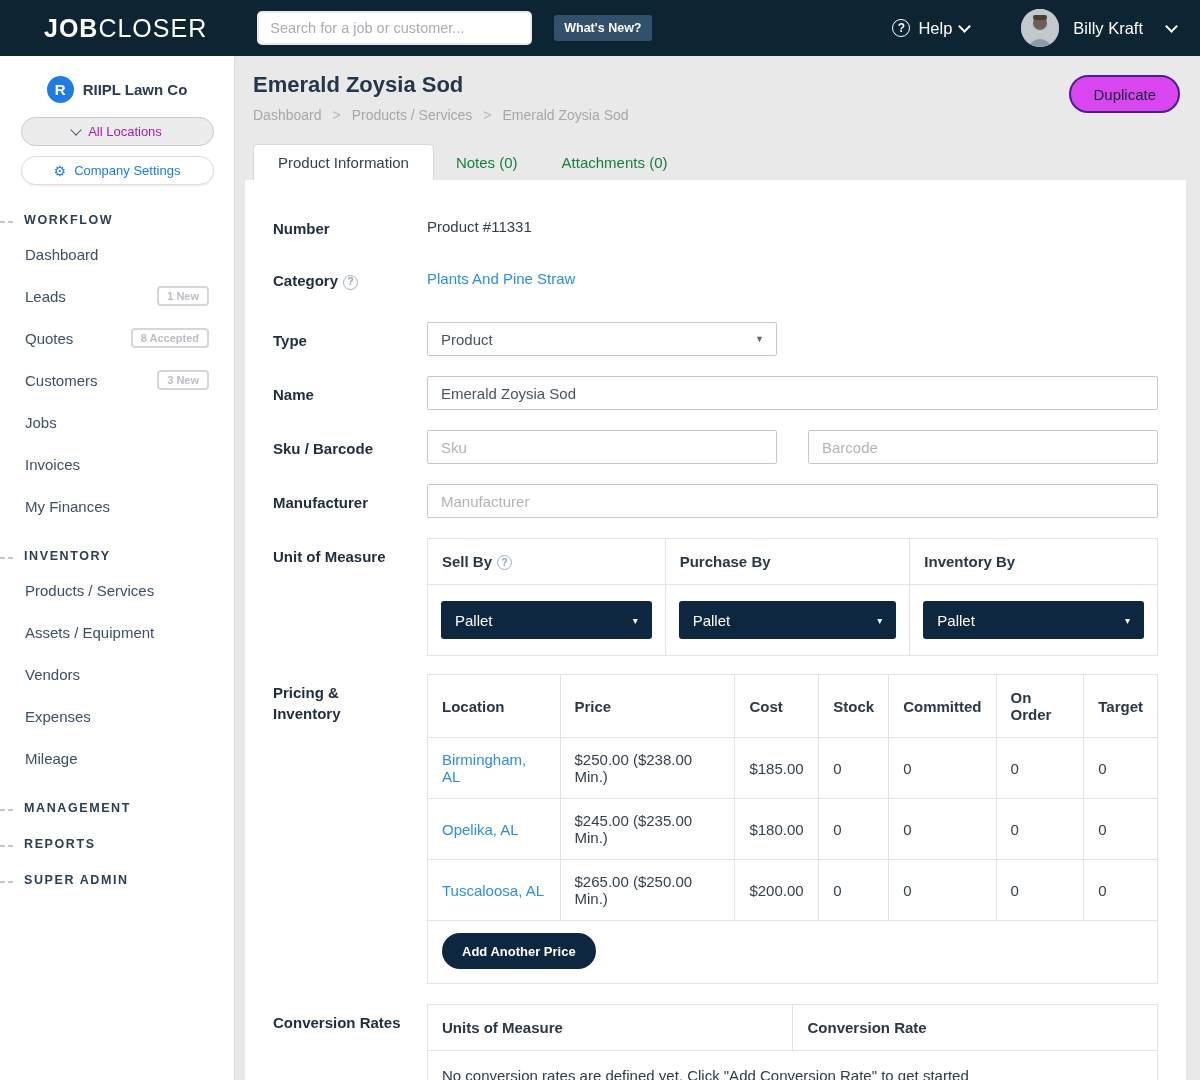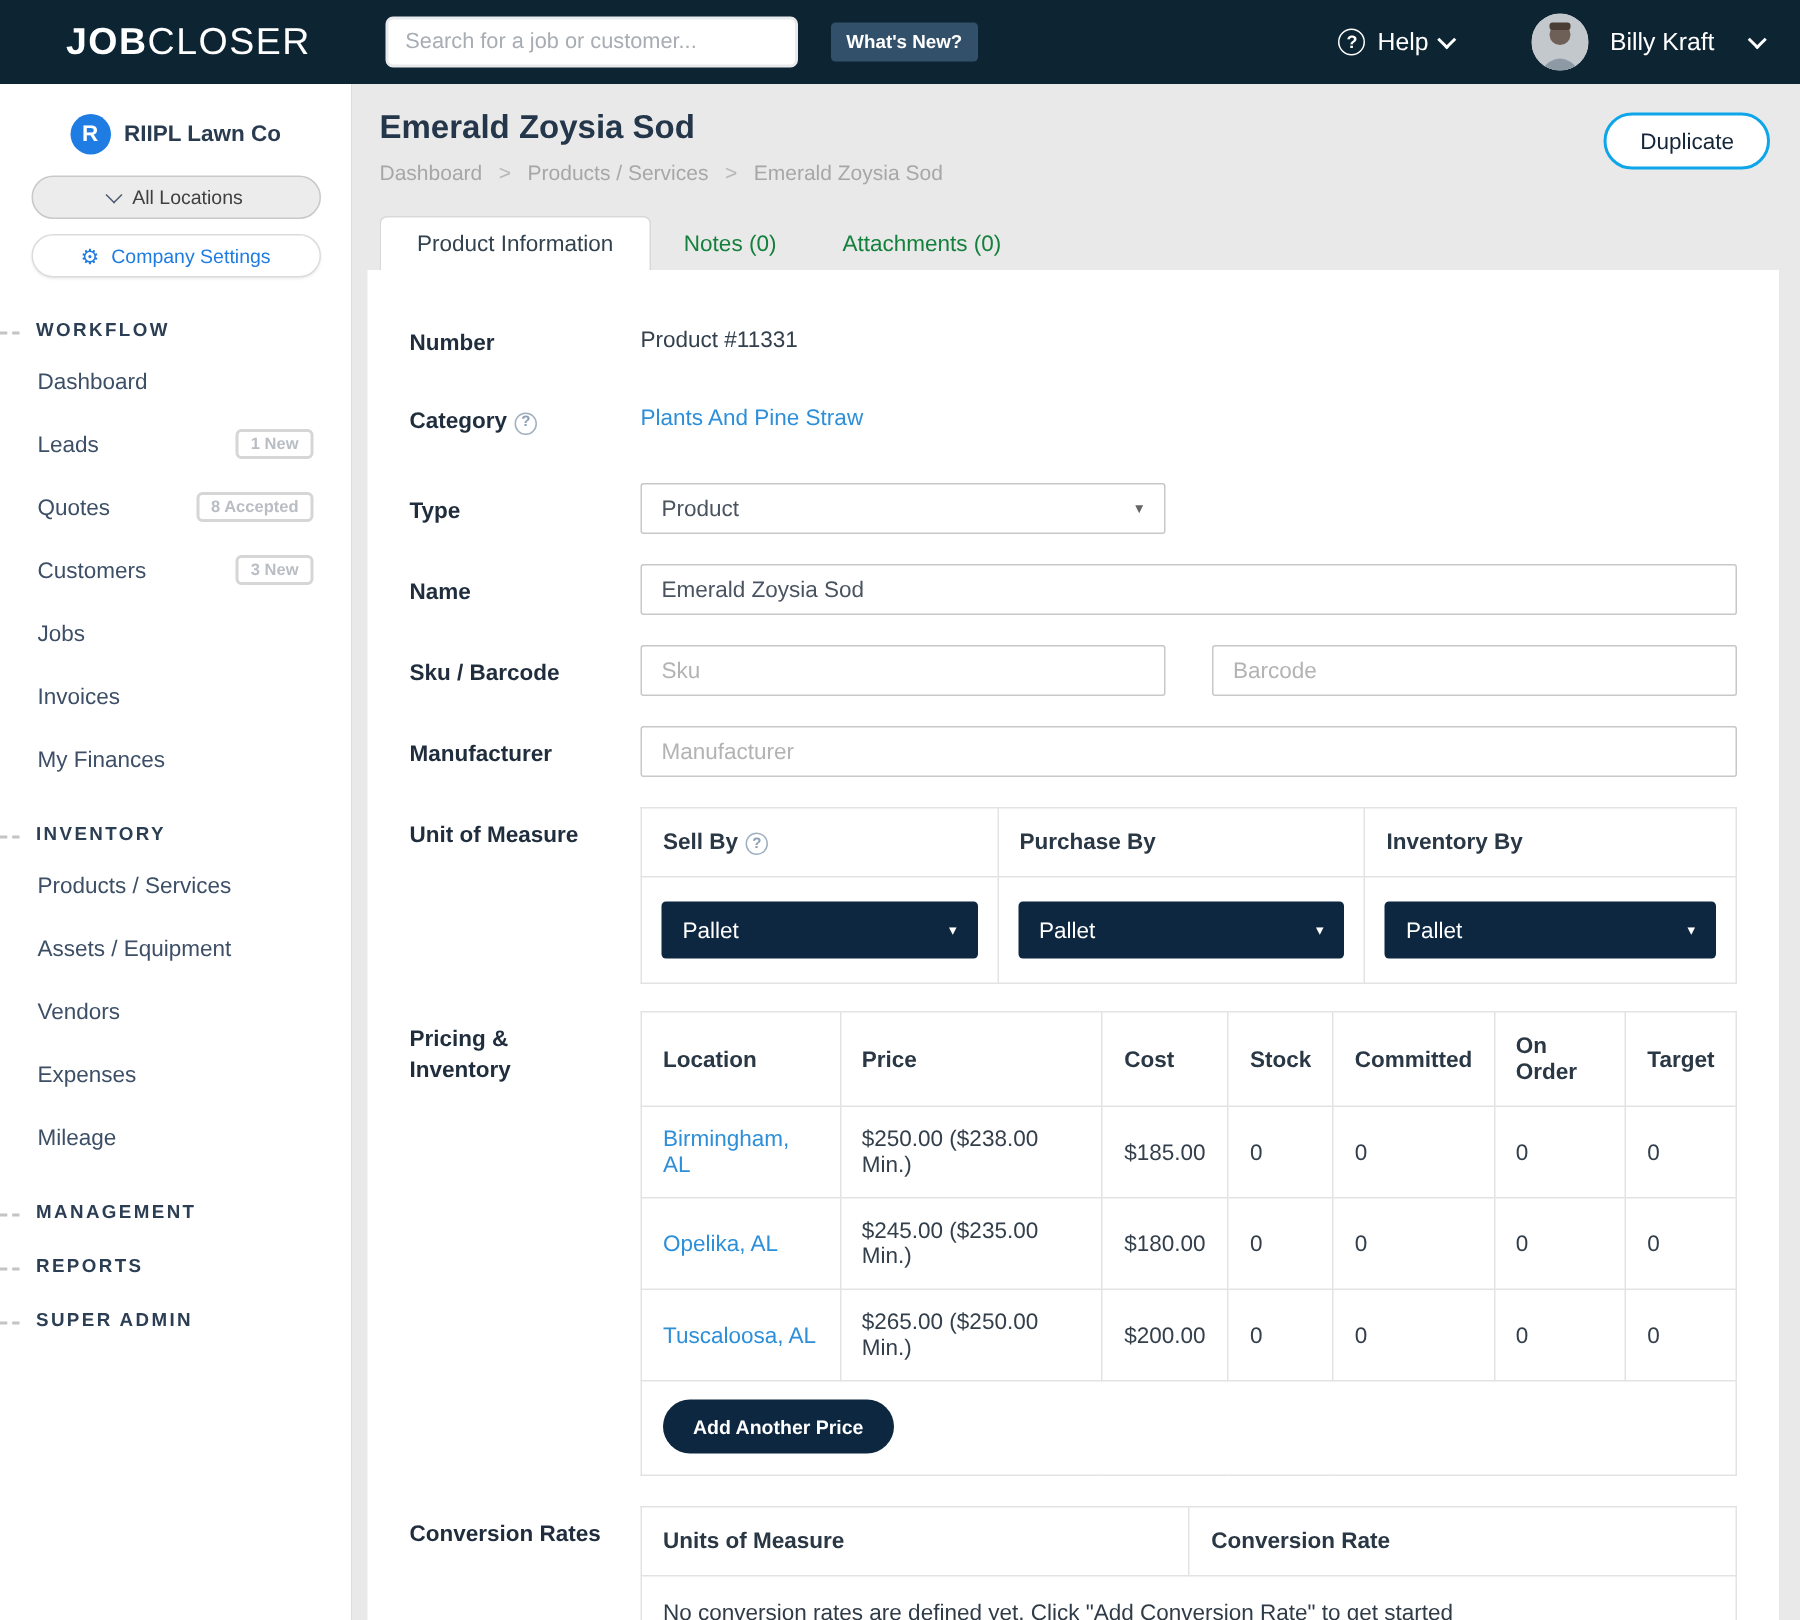--- a/index.html
+++ b/index.html
@@ -28,21 +28,21 @@
 
   
   .sidebar { position:absolute; top:56px; left:0; width:235px; height:1024px; background:#fff;
     border-right:1px solid #ddd; }
   .company-row { display:flex; align-items:center; justify-content:center; gap:9px; padding-top:20px; }
   .company-logo { width:27px; height:27px; border-radius:50%; background:#1f7ce2; color:#fff; font-weight:800;
     font-size:15px; display:flex; align-items:center; justify-content:center; }
   .company-name { font-size:15px; font-weight:700; color:#2a3b50; }
   .pill { display:flex; align-items:center; justify-content:center; gap:8px; width:193px; height:29px;
     margin:14px auto 0; border-radius:15px; font-size:13px; cursor:pointer; }
-  .pill.locations { background:#ececec; border:1px solid #c9c9c9; color:#404040; }
+  .pill.locations { background:#ececec; border:1px solid #c9c9c9; color:#a21caf; }
   .pill.settings { background:#fff; border:1px solid #dcdcdc; color:#1f7ce2; margin-top:10px;
     box-shadow:0 1px 2px rgba(0,0,0,0.08); }
   .pill .chev-dn { width:8px; height:8px; border-right:1.5px solid #4a5a6e; border-bottom:1.5px solid #4a5a6e;
     transform:rotate(45deg); margin-top:-4px; }
   .gear { font-size:14px; line-height:1; }
   .side-nav { margin-top:28px; position:relative; }
   .nav-section-header { position:relative; padding-left:24px; font-size:12.5px; font-weight:700;
     letter-spacing:1.6px; color:#2c3e53; margin:22px 0 6px; }
   .nav-section-header::before { content:""; position:absolute; left:0; top:8px; width:13px;
     border-top:2px dashed #c4c4c4; }
@@ -51,21 +51,21 @@
   .nav-badge { border:2px solid #d6d6d6; border-radius:4px; color:#b9bec4; font-size:11px; font-weight:700;
     padding:2px 8px; white-space:nowrap; }
 
   
   .main { margin-left:235px; height:1024px; padding:0 14px 0 10px; overflow:hidden; }
   .page-head { position:relative; padding:16px 8px 0; }
   .page-title { font-size:22px; font-weight:700; color:#243649; margin-bottom:9px; }
   .breadcrumb { font-size:14px; color:#a7a7a7; display:flex; gap:11px; align-items:center; }
   .breadcrumb .sep { color:#b8b8b8; }
   .duplicate-btn { position:absolute; right:6px; top:19px; height:38px; min-width:107px; padding:0 22px;
-    border-radius:19px; border:2px solid #0ea5e9; background:#ffffff; color:#142638; font-size:15px;
+    border-radius:19px; border:2px solid #4c1d95; background:#d946ef; color:#142638; font-size:15px;
     font-family:"Liberation Sans",sans-serif; cursor:pointer; }
   .tabs { display:flex; align-items:center; margin-top:21px; padding-left:8px; }
   .tab { font-size:15px; padding:9px 22px; cursor:pointer; }
   .tab.active { background:#fff; border:1px solid #d8d8d8; border-bottom:none; border-radius:5px 5px 0 0;
     color:#32424f; padding:9px 24px; }
   .tab.link { color:#15803d; }
 
   .panel { background:#fff; padding:38px 28px 26px; min-height:860px; }
 
   .form-row { display:flex; margin-bottom:20px; }

